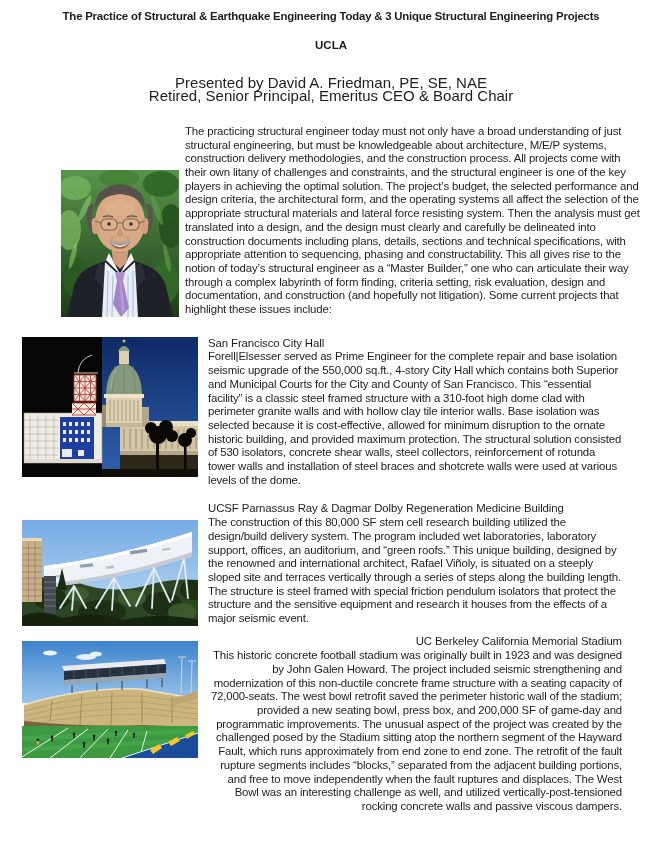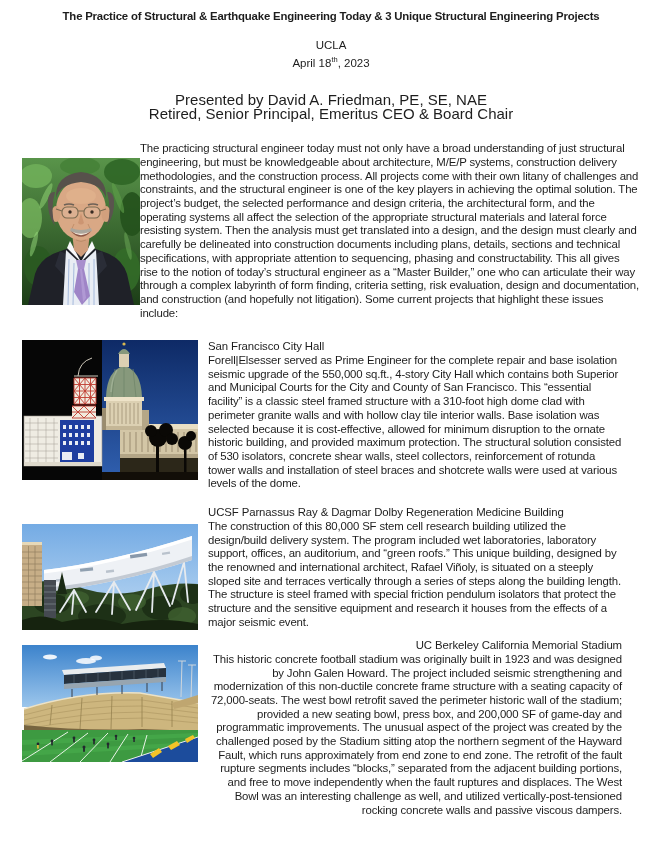--- a/index.html
+++ b/index.html
@@ -6,45 +6,44 @@
   body{
     width:664px;height:856px;overflow:hidden;
     font-family:"Liberation Sans","DejaVu Sans",sans-serif;
     color:#1d1d1d;
   }
   .page{padding:9px 24px 0 22px;}
   .doc-title{
     text-align:center;font-weight:bold;font-size:11.4px;line-height:14px;
     letter-spacing:-0.2px;white-space:nowrap;margin:0 -4px;
   }
-  .venue{text-align:center;font-weight:normal;font-size:11.5px;line-height:13.5px;margin-top:16px;}
+  .venue{text-align:center;font-weight:bold;font-size:11.5px;line-height:13.5px;margin-top:16px;}
   .event-date{text-align:center;font-size:11.5px;line-height:13.5px;}
   .event-date sup{font-size:7.5px;}
   .presenter-block{text-align:center;font-size:15px;line-height:13.7px;margin-top:23px;}
   .body-text{font-size:11.4px;line-height:13.7px;letter-spacing:-0.15px;margin:0;}
-  .intro-row{display:flex;margin-top:22px;align-items:center;}
+  .intro-row{display:flex;gap:6px;margin-top:22px;align-items:flex-end;margin-left:39px;}
   .headshot{width:118px;height:147px;flex:none;display:block;}
   .project-row{display:flex;gap:10px;align-items:flex-start;}
   .project-row .pimg{width:176px;flex:none;display:block;}
   .proj-1{margin-top:20px;}
   .proj-2{margin-top:15px;}
   .proj-3{margin-top:9px;text-align:right;}
   .proj-2 .pimg{margin-top:18px;}
   .proj-3 .pimg{margin-top:6px;}
   .ptext{max-width:414px;}
   .ptitle{font-weight:normal;font-size:11.4px;line-height:13.7px;letter-spacing:-0.1px;}
 </style>
 </head>
 <body>
 
 <div class="page">
 
   <div class="doc-title">The Practice of Structural &amp; Earthquake Engineering Today &amp; 3 Unique Structural Engineering Projects</div>
   <div class="venue">UCLA</div>
-  <div class="event-date"><span>April 18</span><sup>th</sup><span>, 2023</span></div>
   <div class="presenter-block">
     <div>Presented by David A. Friedman, PE, SE, NAE</div>
     <div>Retired, Senior Principal, Emeritus CEO &amp; Board Chair</div>
   </div>
 
   <div class="intro-row">
     <svg class="headshot" viewBox="0 0 118 147" aria-hidden="true">
       <defs>
         <linearGradient id="folG" x1="0" y1="0" x2="0" y2="1">
           <stop offset="0" stop-color="#59944a"></stop>

